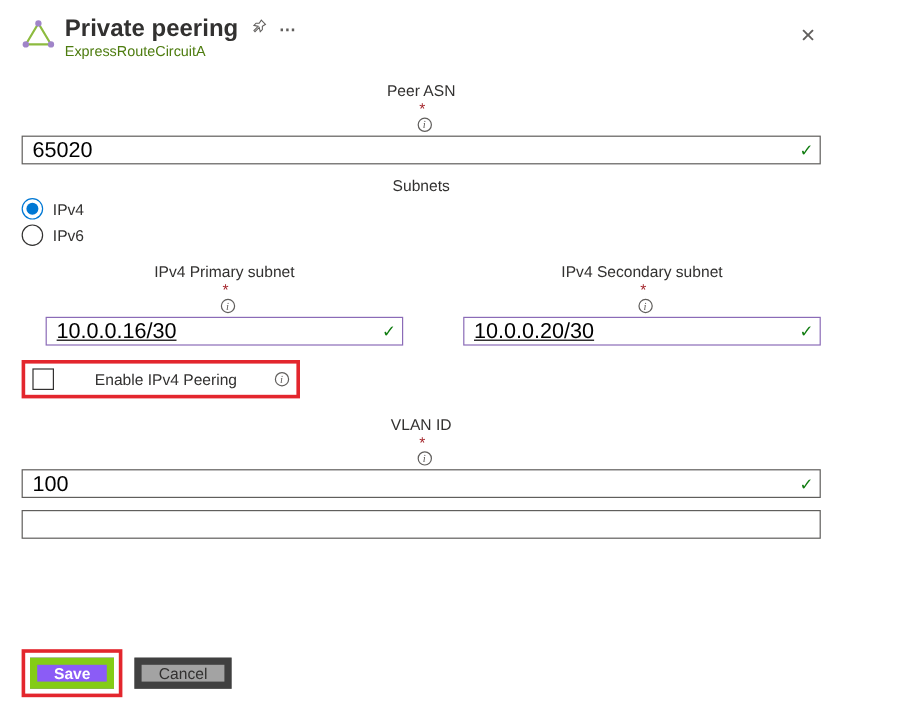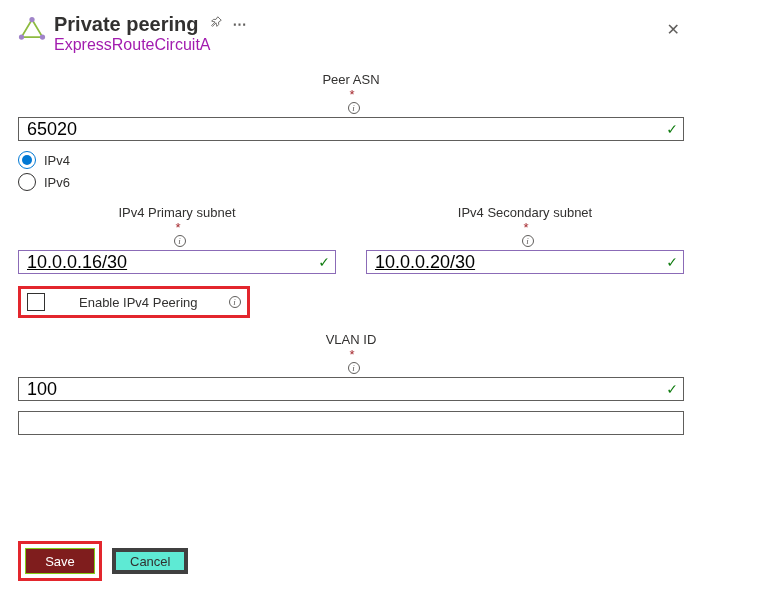--- a/index.html
+++ b/index.html
@@ -29,43 +29,43 @@
   }
   .header-text { flex: 1; }
   .title {
     font-size: 20px;
     font-weight: 600;
     line-height: 24px;
     display: flex;
     align-items: center;
   }
   .subtitle {
-    font-size: 16px;
-    color: #a21caf;
+    font-size: 12px;
+    color: #4d7c0f;
     margin-top: 0px;
   }
   .pin-icon, .more-icon {
     margin-left: 10px;
     color: #605e5c;
     font-size: 14px;
     cursor: pointer;
   }
   .close-icon {
     font-size: 16px;
     color: #605e5c;
     cursor: pointer;
     padding: 4px;
     margin-top: 4px;
   }
   .field { margin-bottom: 10px; }
   .two-col {
     display: flex;
     gap: 30px;
   }
-  .two-col .field { flex: 1; }
+  .two-col .field { flex: 1; margin-left: 20px; }
   .label {
     font-size: 13px;
     margin-bottom: 3px;
     display: flex;
     align-items: center;
     flex-direction: column;
   }
   .req { color: #a4262c; margin-left: 2px; }
   .info-icon {
     display: inline-flex;
@@ -155,29 +155,29 @@
     gap: 10px;
     align-items: center;
   }
   .btn {
     min-width: 70px;
     height: 26px;
     padding: 0 14px;
     font-size: 13px;
     cursor: pointer;
     font-family: inherit;
-    background: #5eead4;
-    border: 4px solid #404040;
+    background: #a3a3a3;
+    border: 6px solid #404040;
     color: #323130;
   }
   .btn.primary {
-    background: #7f1d1d;
-    border: 1px solid #84cc16;
+    background: #8b5cf6;
+    border: 6px solid #84cc16;
     color: #fff;
-    font-weight: 400;
+    font-weight: 700;
   }
   .save-wrap {
     border: 3px solid #e3262d;
     padding: 4px;
     display: inline-flex;
   }
 </style>
 </head>
 <body>
 
@@ -212,20 +212,21 @@
         <span class="req">*</span>
       <span class="info-icon">i</span>
     </div>
     <div class="input-wrap">
       <input class="text-input" type="text" value="65020" style="">
       <span class="check-valid">✓</span>
     </div>
   </div>
 
   <div class="field radio-group">
+    <div class="label">Subnets</div>
     <div class="radio-item">
       <span class="radio-circle selected">
           <span class="radio-inner"></span>
         </span>
       <span>IPv4</span>
     </div>
     <div class="radio-item">
       <span class="radio-circle"></span>
       <span>IPv6</span>
     </div>

